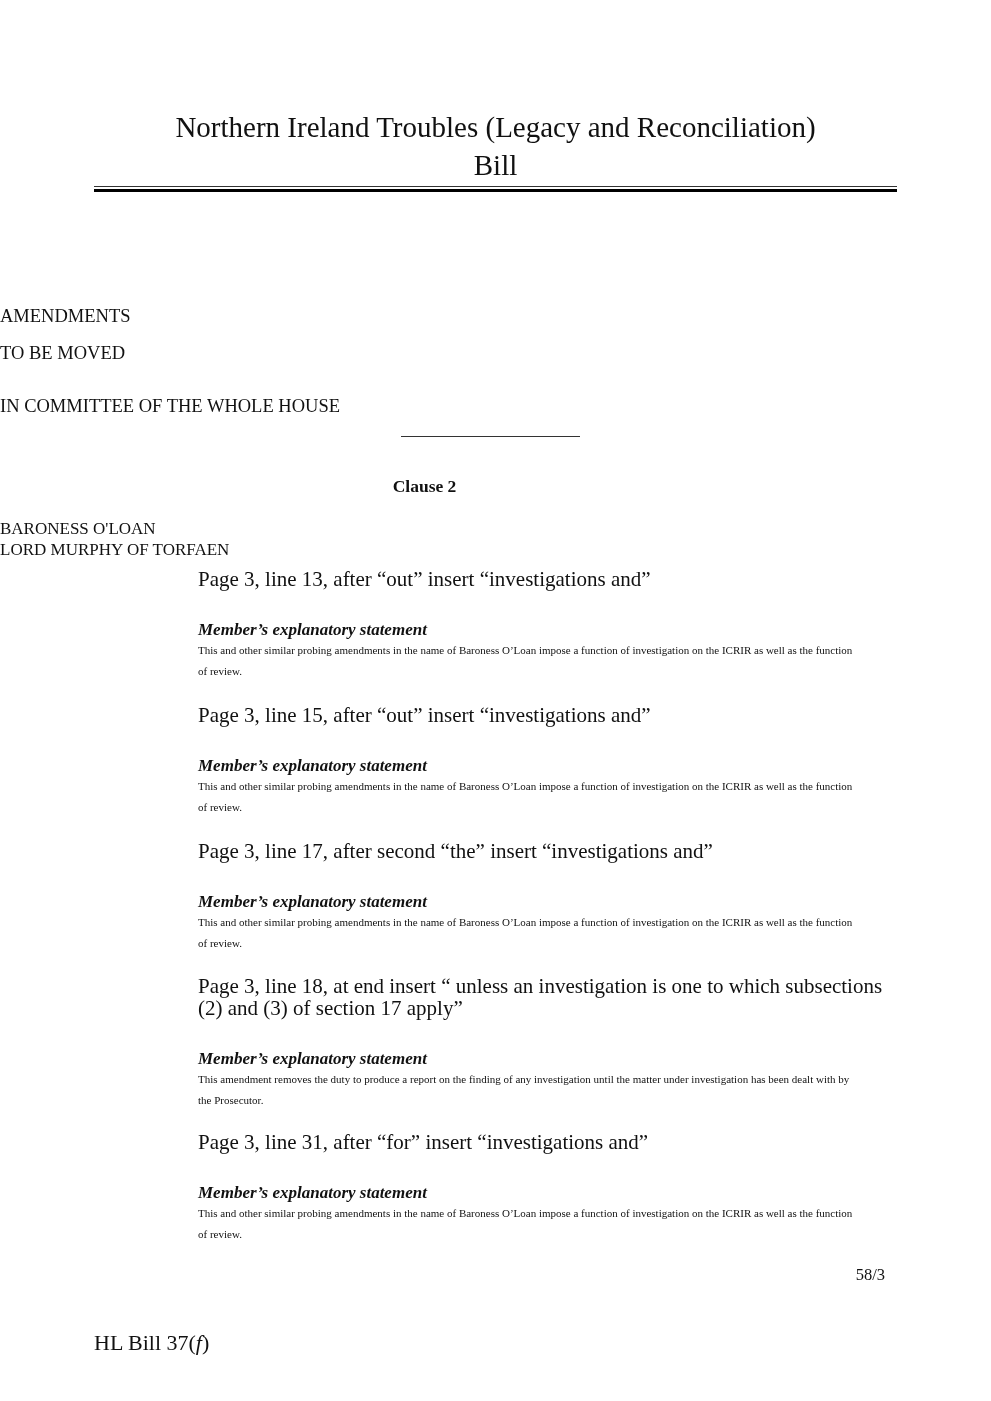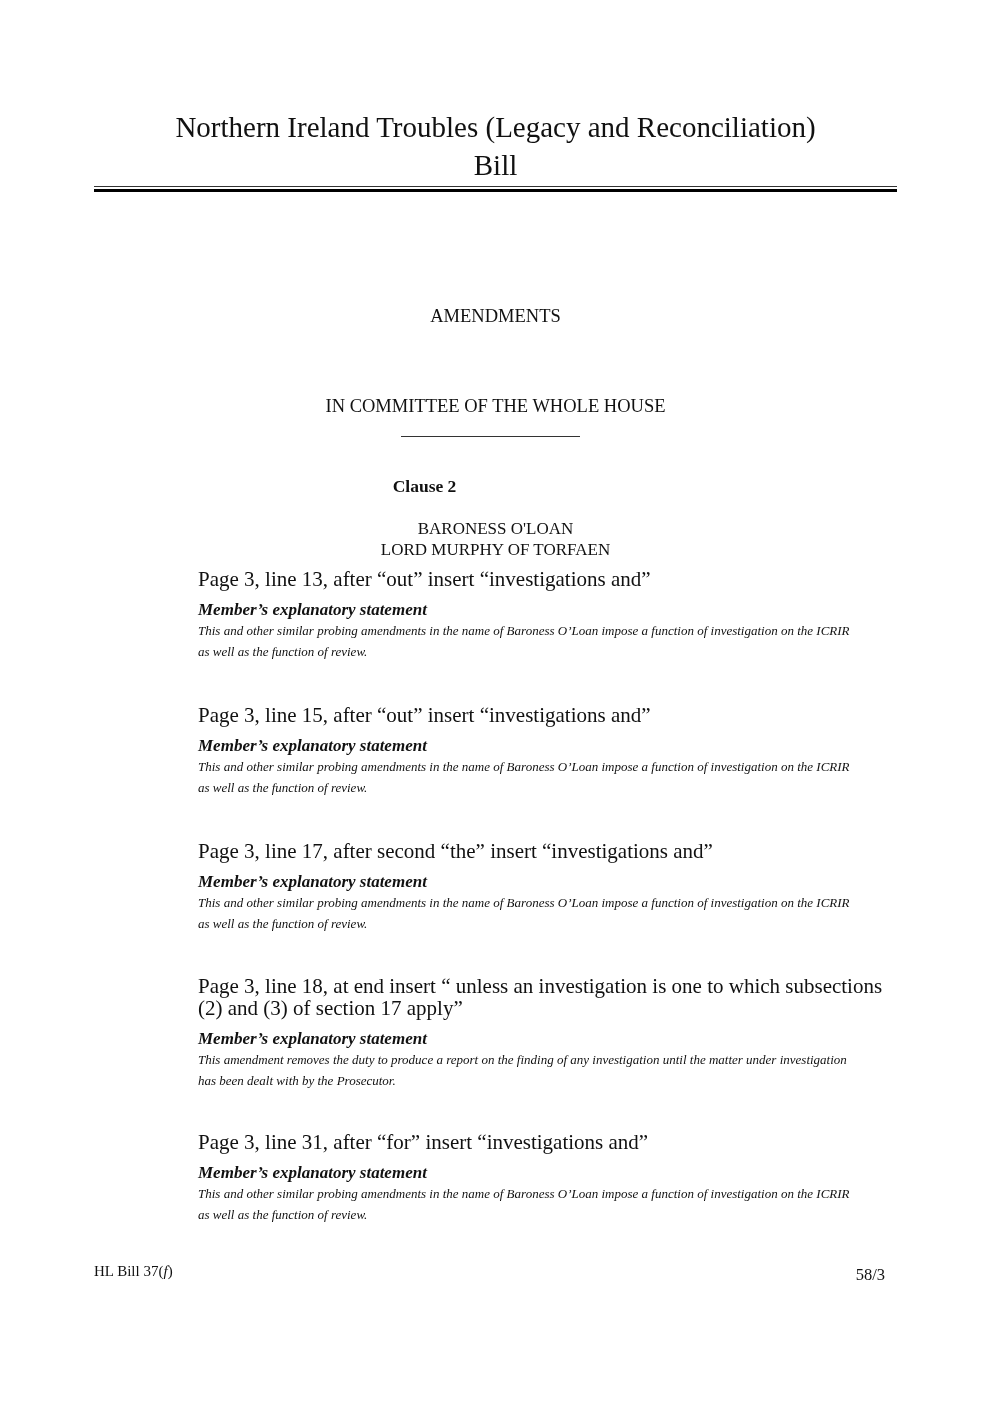--- a/index.html
+++ b/index.html
@@ -3,51 +3,52 @@
 <meta charset="utf-8">
 <style>
   html, body { margin: 0; padding: 0; background: #ffffff; }
   body { width: 991px; height: 1401px; position: relative; font-family: "Liberation Serif", "DejaVu Serif", serif; color: #111; }
   .page { position: absolute; left: 0; top: 0; width: 991px; height: 1401px; }
 
   .title { position: absolute; left: 94px; width: 803px; top: 108px; text-align: center; font-weight: normal; font-size: 29px; line-height: 38px; }
   .rule-thin { position: absolute; left: 94px; width: 803px; top: 186px; height: 1px; background: #333; }
   .rule-thick { position: absolute; left: 94px; width: 803px; top: 189px; height: 3px; background: #000; }
 
-  .heading { position: absolute; left: 0; width: 991px; text-align: center; font-size: 18.5px; }
+  .heading { position: absolute; left: 0; width: 991px; text-align: left; font-size: 18.5px; }
   .h1 { top: 306px; }
   .h2 { top: 343px; }
   .h3 { top: 396px; }
   .short-rule { position: absolute; left: 401px; width: 179px; top: 436px; height: 1px; background: #333; }
 
   .clause { position: absolute; left: 0; width: 849px; top: 476px; text-align: center; font-weight: bold; font-size: 17.5px; }
-  .sponsors { position: absolute; left: 0; width: 991px; top: 518px; text-align: center; font-size: 17px; line-height: 21px; }
+  .sponsors { position: absolute; left: 0; width: 991px; top: 518px; text-align: left; font-size: 17px; line-height: 21px; }
 
   .amend { position: absolute; left: 198px; width: 700px; }
   .amend-text { font-size: 21px; line-height: 22px; }
-  .stmt-head { font-style: italic; font-weight: bold; font-size: 17px; line-height: 21px; margin-top: 9px; }
-  .stmt-body { font-style: italic; font-size: 13px; line-height: 21px; width: 660px; }
+  .stmt-head { font-style: italic; font-weight: bold; font-size: 17px; line-height: 21px; margin-top: 29px; }
+  .stmt-body { font-size: 11px; line-height: 21px; width: 660px; }
 
-  .footer-left { position: absolute; left: 94px; top: 1263px; font-size: 15px; }
+  .footer-left { position: absolute; left: 94px; top: 1330px; font-size: 22px; }
   .footer-right { position: absolute; right: 106px; top: 1265px; font-size: 16.5px; }
   .footer-left i { font-style: italic; }
 </style>
 </head>
 <body>
 
 <div class="page">
 
   <div class="title">
     <div>Northern Ireland Troubles (Legacy and Reconciliation)</div>
     <div>Bill</div>
   </div>
   <div class="rule-thin"></div>
   <div class="rule-thick"></div>
 
   <div class="heading h1">AMENDMENTS</div>
+  <div class="heading h2">TO BE MOVED</div>
   <div class="heading h3">IN COMMITTEE OF THE WHOLE HOUSE</div>
   <div class="short-rule"></div>
 
   <div class="clause">Clause 2</div>
 
   <div class="sponsors">
     <div>BARONESS O'LOAN</div>
     <div>LORD MURPHY OF TORFAEN</div>
   </div>
 

